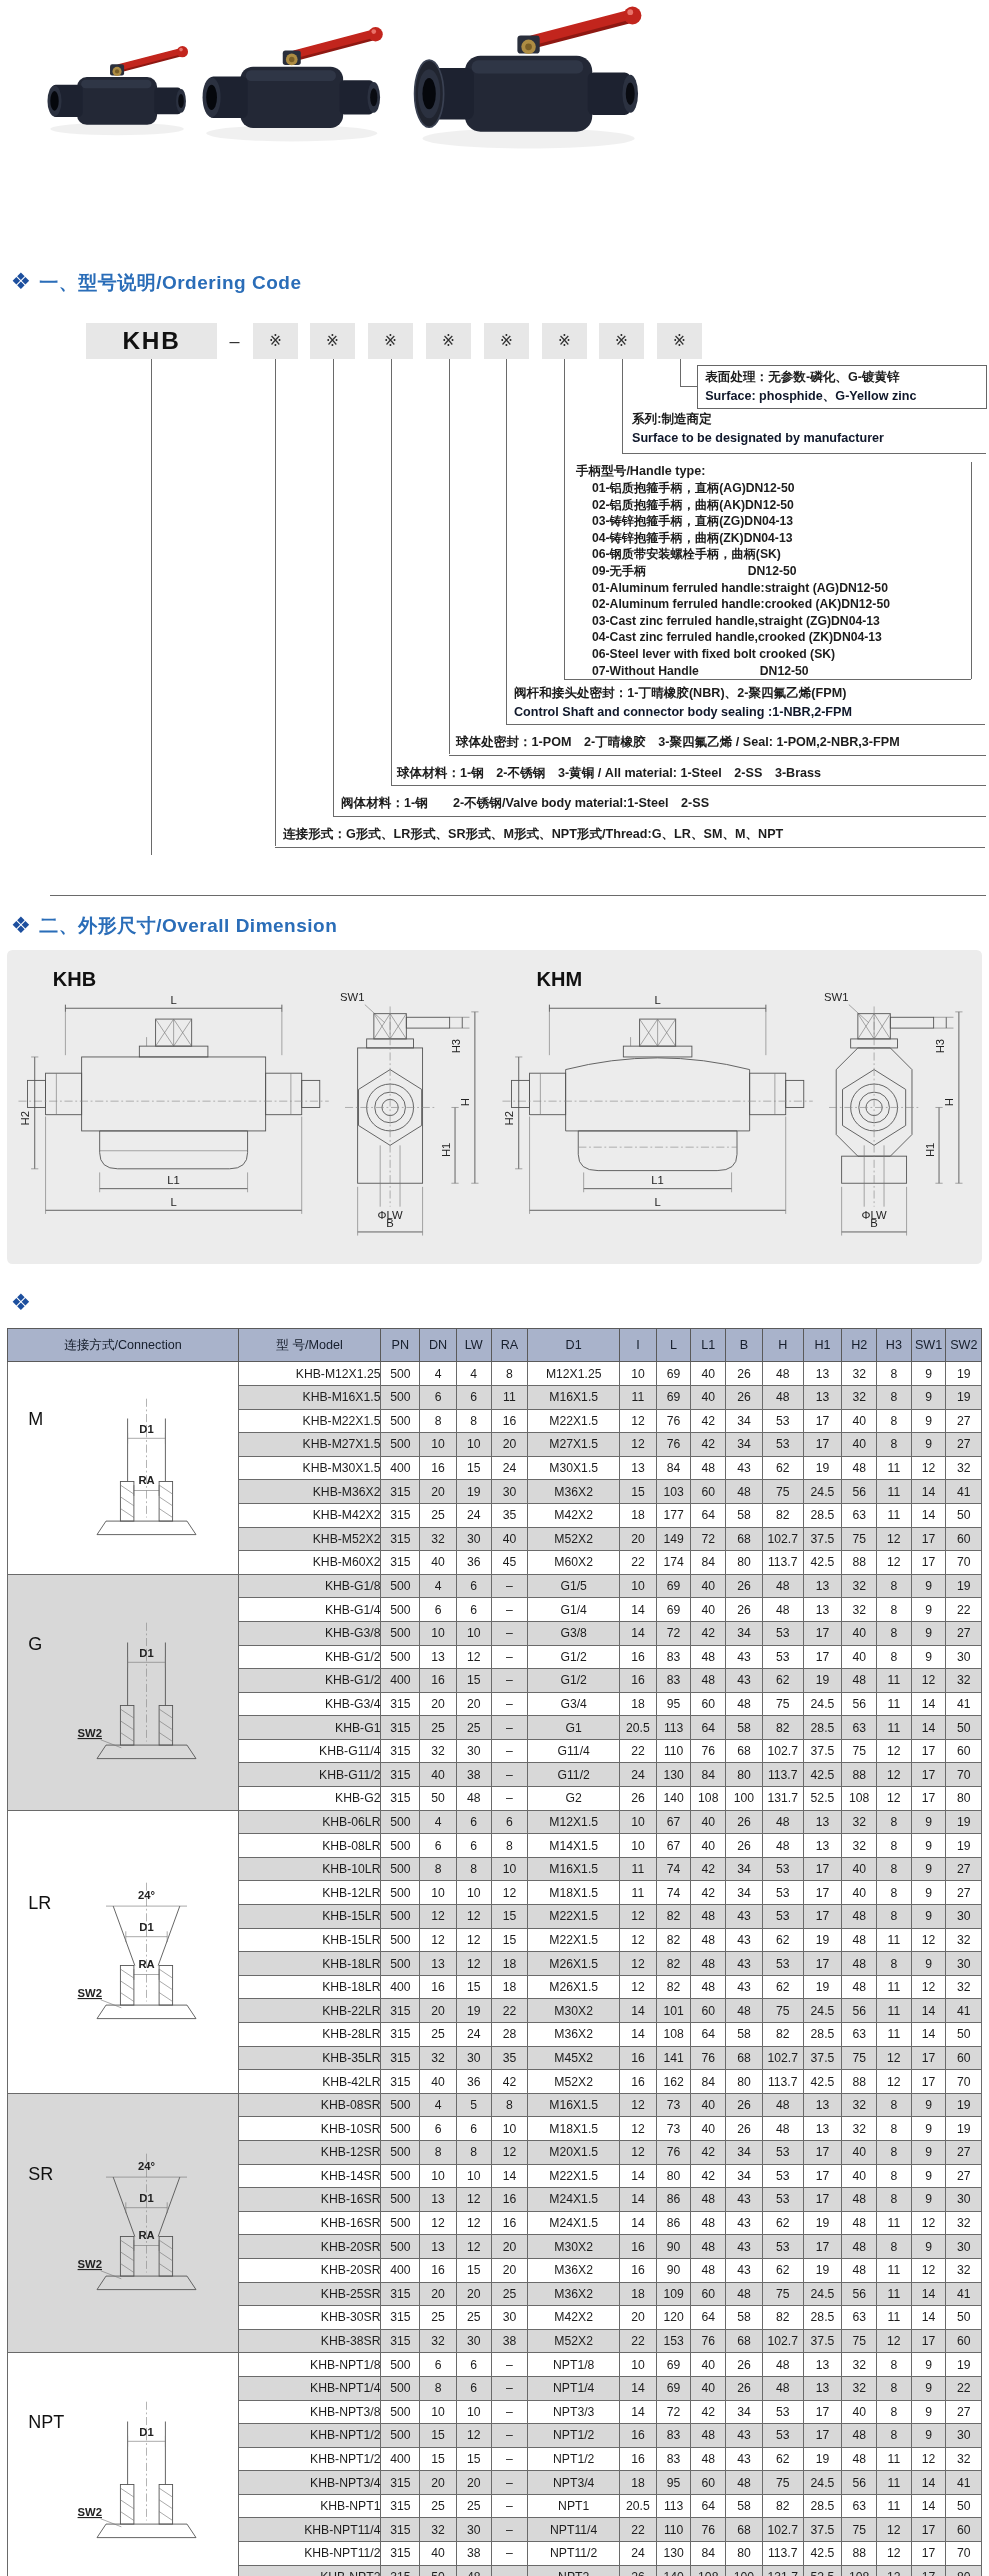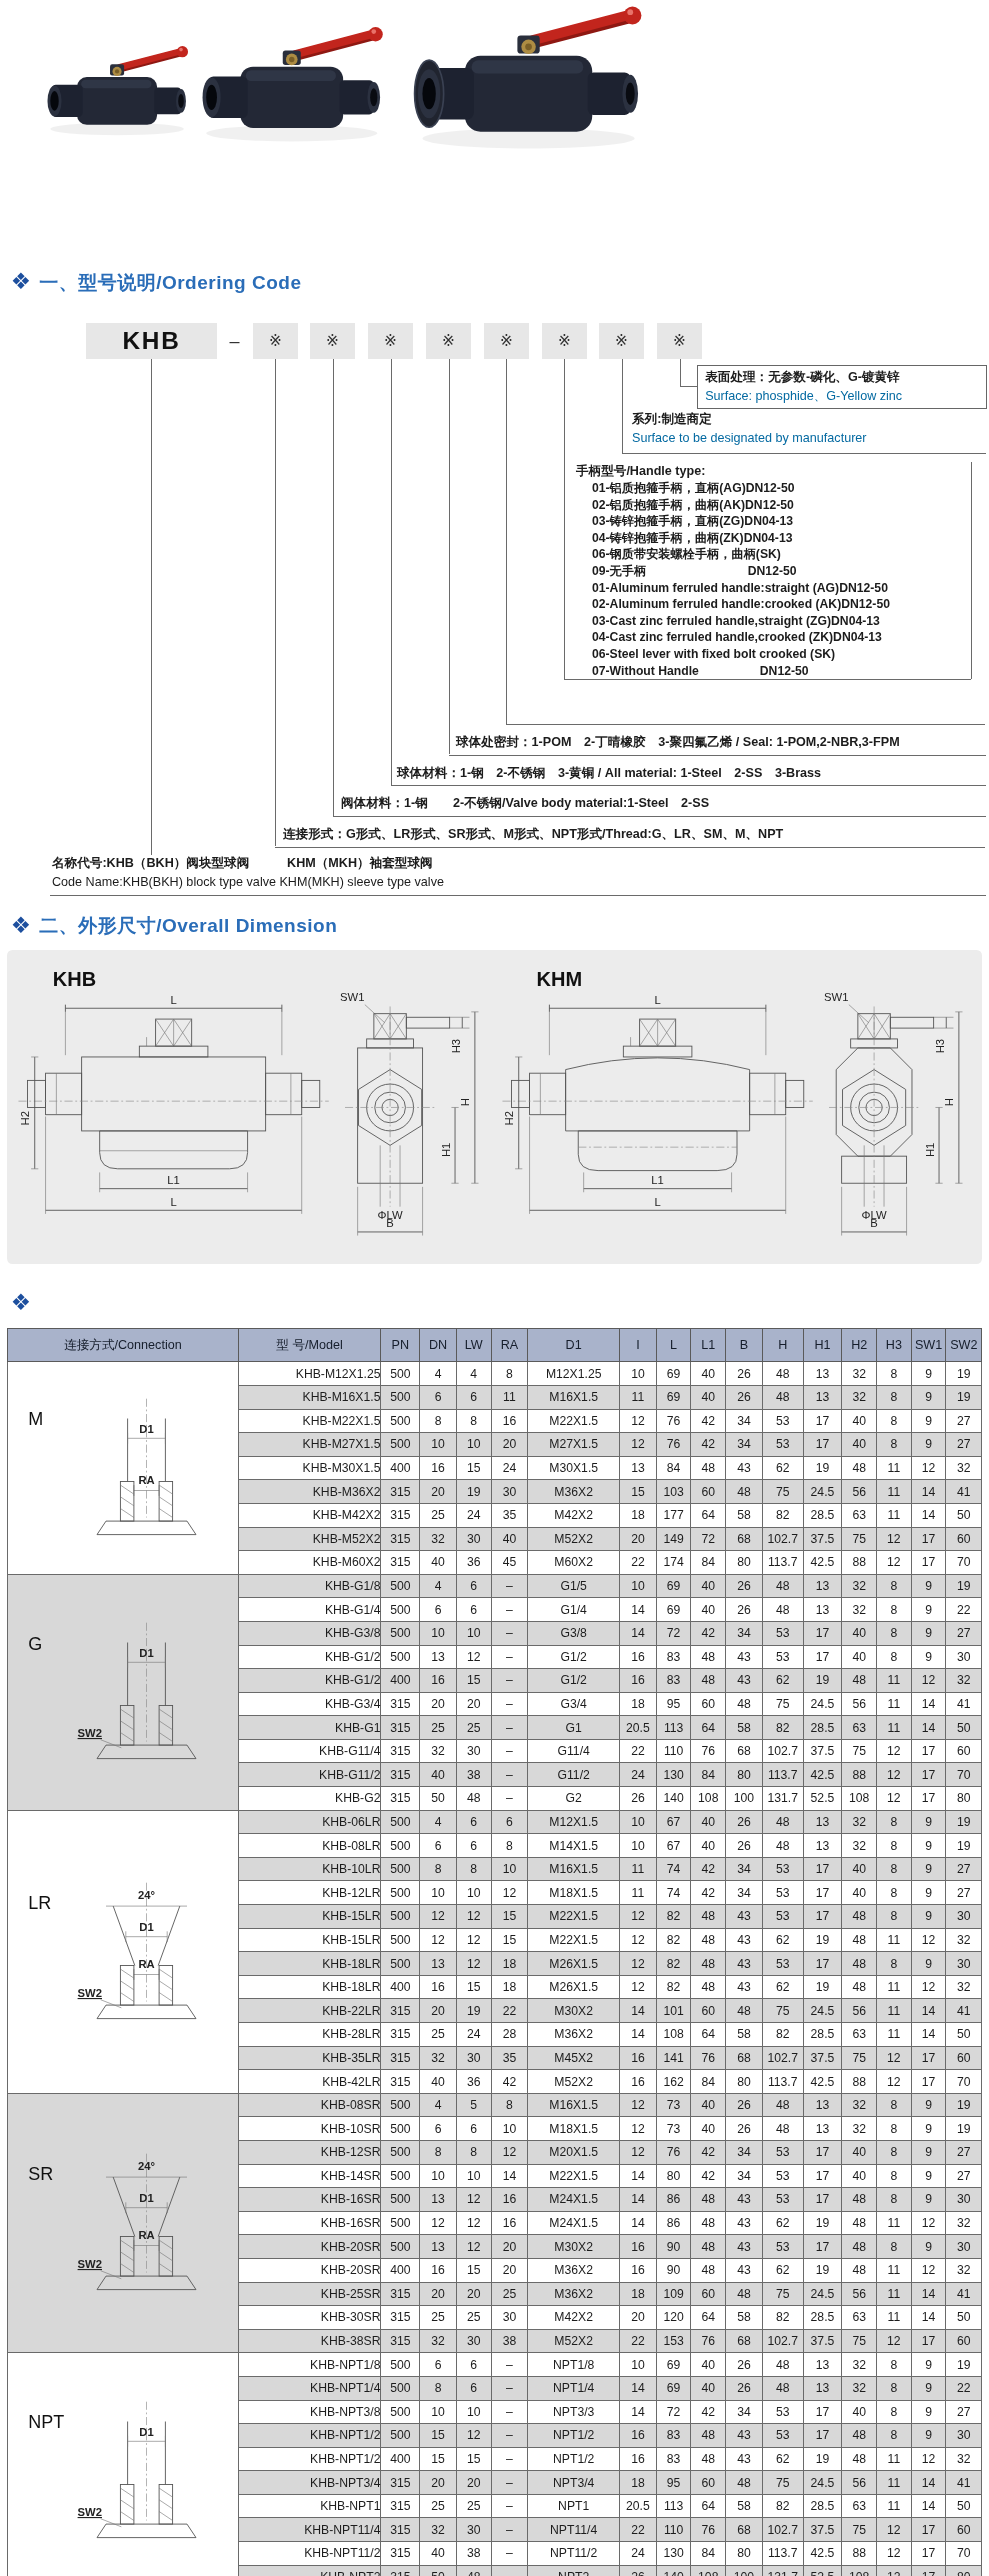--- a/index.html
+++ b/index.html
@@ -20,21 +20,21 @@
   
   .oc{position:relative;height:598px;width:989px;font-size:12.6px;}
   .oc-box{position:absolute;top:16.2px;height:36px;background:#e7e7e7;display:flex;align-items:center;justify-content:center;}
   .oc-khb{left:86px;width:131px;font-size:24.4px;font-weight:bold;color:#111;letter-spacing:1.8px;}
   .oc-dash{position:absolute;left:222px;top:16.2px;height:36px;width:25px;display:flex;align-items:center;justify-content:center;font-size:18px;color:#333;}
   .oc-ph{width:45px;font-size:15.3px;color:#333;}
   .vl{position:absolute;width:0.9px;background:#6a6a6a;}
   .hl{position:absolute;height:0.9px;background:#6a6a6a;}
   .oc-note{position:absolute;line-height:19px;color:#1c1c1c;}
   .oc-note .zh{font-weight:bold;}
-  .oc-note .en{font-weight:normal;color:#0369a1;}
+  .oc-note .en{font-weight:bold;color:#0f172a;}
   .oc-surface{border:0.9px solid #666;padding:1.8px 7.2px;}
   .oc-handle-title{position:absolute;font-weight:bold;}
   .oc-handle-lines{position:absolute;}
   .oc-handle-lines div{white-space:pre;line-height:16.6px;font-weight:bold;font-size:12.2px;color:#1c1c1c;}
   .cn-plain{font-weight:bold;}
 
   
   .dims-panel{margin:0 7.2px;height:314px;background:#ececec;border-radius:5.4px;display:flex;padding:5.4px 3.6px 0 3.6px;box-sizing:border-box;}
   .dim-col{width:50%;position:relative;}
   .dim-label{position:absolute;left:42px;top:12.6px;font-size:20px;font-weight:bold;color:#111;}
@@ -181,30 +181,30 @@
         <div>06-钢质带安装螺栓手柄，曲柄(SK)</div>
         <div>09-无手柄                              DN12-50</div>
         <div>01-Aluminum ferruled handle:straight (AG)DN12-50</div>
         <div>02-Aluminum ferruled handle:crooked (AK)DN12-50</div>
         <div>03-Cast zinc ferruled handle,straight (ZG)DN04-13</div>
         <div>04-Cast zinc ferruled handle,crooked (ZK)DN04-13</div>
         <div>06-Steel lever with fixed bolt crooked (SK)</div>
         <div>07-Without Handle                  DN12-50</div>
       </div>
 
+    <div class="oc-note" style="left:514px;top:377px;">
+      <div class="zh">阀杆和接头处密封：1-丁晴橡胶(NBR)、2-聚四氟乙烯(FPM)</div>
+      <div class="en">Control Shaft  and connector body sealing :1-NBR,2-FPM</div>
+    </div>
 
     <div class="oc-note cn-plain" style="left:456px;top:426px;">球体处密封：1-POM　2-丁晴橡胶　3-聚四氟乙烯 / Seal: 1-POM,2-NBR,3-FPM</div>
     <div class="oc-note cn-plain" style="left:397px;top:457px;">球体材料：1-钢　2-不锈钢　3-黄铜 / All material: 1-Steel　2-SS　3-Brass</div>
     <div class="oc-note cn-plain" style="left:341px;top:487px;">阀体材料：1-钢　　2-不锈钢/Valve body material:1-Steel　2-SS</div>
     <div class="oc-note cn-plain" style="left:283px;top:518px;">连接形式：G形式、LR形式、SR形式、M形式、NPT形式/Thread:G、LR、SM、M、NPT</div>
 
-    <div class="oc-note" style="left:52px;top:547px;">
-      <div class="zh">名称代号:KHB（BKH）阀块型球阀　　　KHM（MKH）袖套型球阀</div>
-      <div>Code Name:KHB(BKH) block type valve  KHM(MKH) sleeve type valve</div>
-    </div>
   </div>
 
   <div class="sec-head h2wrap">
     <span class="marker">❖</span>
     <span class="title">二、外形尺寸/Overall Dimension</span>
   </div>
 
   <div class="dims-panel">
     <div class="dim-col">
       <div class="dim-label">KHB</div>

